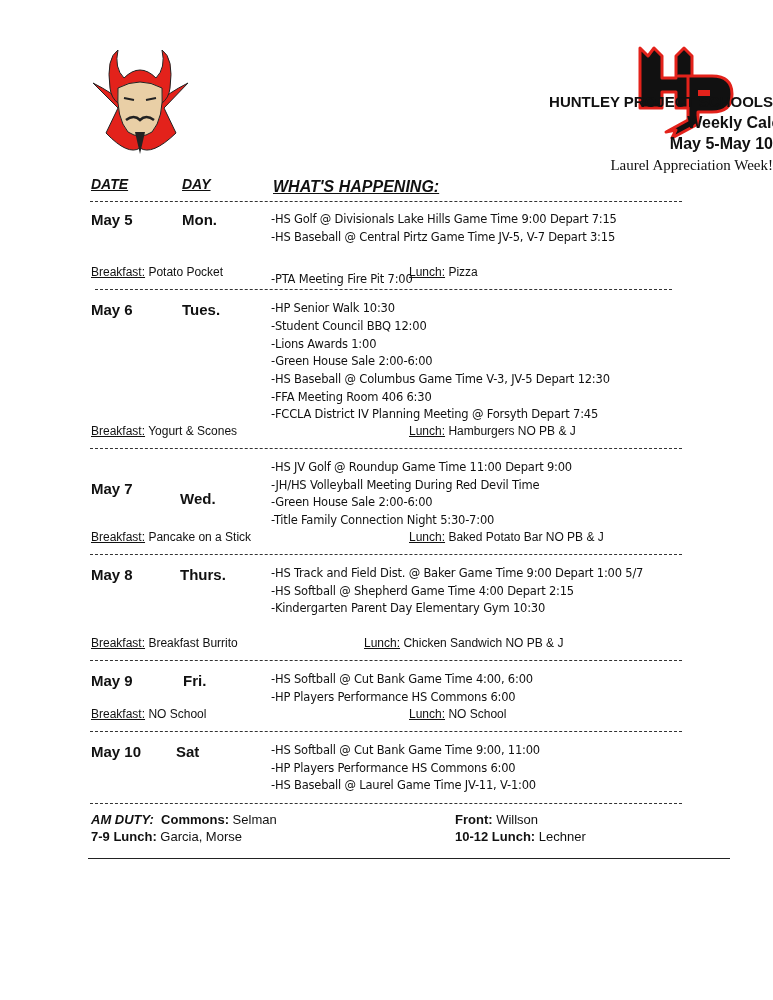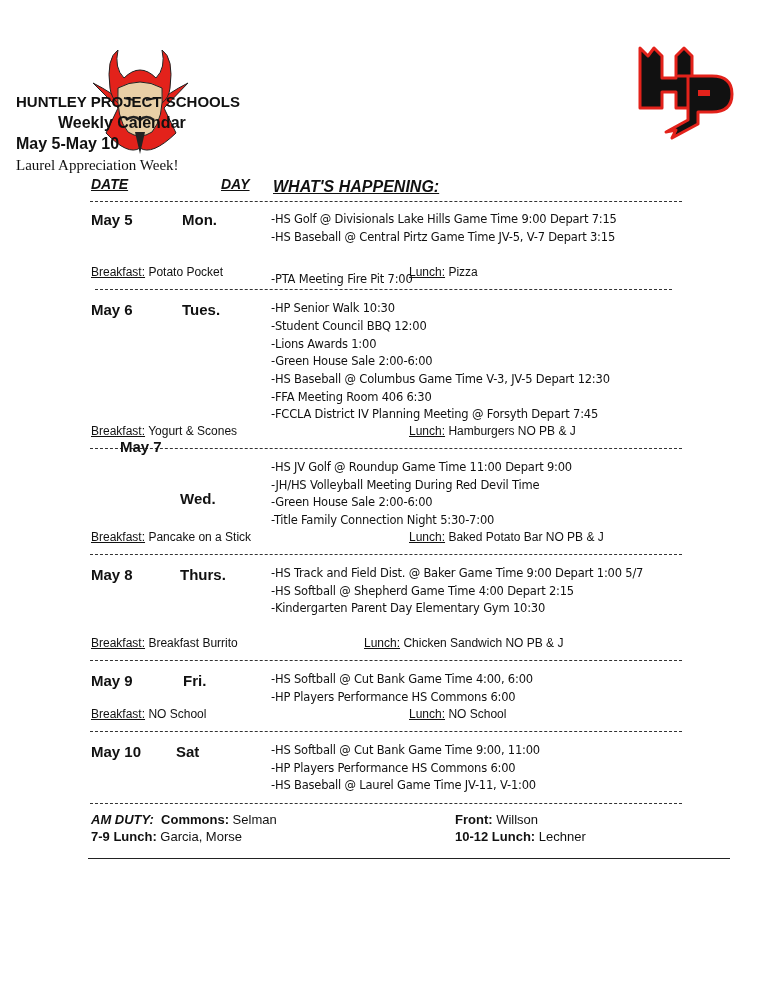--- a/index.html
+++ b/index.html
@@ -1,18 +1,18 @@
 <!DOCTYPE html>
 <html><head>
 <meta charset="utf-8">
 <style>
   html, body { margin:0; padding:0; background:#ffffff; }
   body { width:773px; height:1000px; position:relative; overflow:hidden; color:#111; }
   .abs { position:absolute; }
-  .title { font-family:"Liberation Sans", sans-serif; font-weight:bold; text-align:left; left:16px; width:642px; }
+  .title { font-family:"Liberation Sans", sans-serif; font-weight:bold; text-align:right; left:0; width:773px; }
   .t1 { top:93px; font-size:15px; }
   .t2 { top:114px; font-size:16px;padding-left:42px; }
   .t3 { top:135px; font-size:16px; }
   .t4 { top:157px; font-size:15px; font-family:"Liberation Serif", serif; font-weight:normal; }
   .hdr { font-family:"Liberation Sans", sans-serif; font-weight:bold; font-style:italic; font-size:14px; text-decoration:underline; top:176px; }
   .rule { left:90px; width:592px; height:0; border-top:1px dashed #333; }
   .date, .day { font-family:"Liberation Sans", sans-serif; font-weight:bold; font-size:15px; }
   .evt { font-family:"DejaVu Sans", sans-serif; font-size:11.5px; left:271px; white-space:nowrap; letter-spacing:-0.2px; }
   .meal { font-family:"Liberation Sans", sans-serif; font-size:12px; white-space:nowrap; }
   .meal .lbl { text-decoration:underline; }
@@ -43,21 +43,21 @@
     <rect x="66" y="48" width="12" height="6" fill="#e3221b"></rect>
   </svg>
 </div>
 
 <div class="abs title t1">HUNTLEY PROJECT SCHOOLS</div>
 <div class="abs title t2">Weekly Calendar</div>
 <div class="abs title t3">May 5-May 10</div>
 <div class="abs title t4">Laurel Appreciation Week!</div>
 
 <div class="abs hdr" style="left:91px;">DATE</div>
-<div class="abs hdr" style="left:182px;margin-left:39px;">DAY</div>
+<div class="abs hdr" style="left:182px;">DAY</div>
 <div class="abs hdr" style="left:273px;font-size:16px;top:178px;">WHAT'S HAPPENING:</div>
 
 <div class="abs rule" style="top:201px;"></div>
 
 <div>
   <div class="abs date" style="left:91px;top:211px;">May 5</div>
   <div class="abs day" style="left:182px;top:211px;">Mon.</div>
   <div class="abs evt" style="top:212px;">-HS Golf @ Divisionals Lake Hills Game Time 9:00 Depart 7:15</div>
   <div class="abs evt" style="top:230px;">-HS Baseball @ Central Pirtz Game Time JV-5, V-7 Depart 3:15</div>
   <div class="abs evt" style="top:248px;margin-top:24px;">-PTA Meeting Fire Pit 7:00</div>
@@ -75,21 +75,21 @@
   <div class="abs evt" style="top:354px;">-Green House Sale 2:00-6:00</div>
   <div class="abs evt" style="top:372px;">-HS Baseball @ Columbus Game Time V-3, JV-5 Depart 12:30</div>
   <div class="abs evt" style="top:390px;">-FFA Meeting Room 406 6:30</div>
   <div class="abs evt" style="top:407px;">-FCCLA District IV Planning Meeting @ Forsyth Depart 7:45</div>
   <div class="abs meal" style="left:91px;top:424px;"><span class="lbl">Breakfast:</span> <span>Yogurt &amp; Scones</span></div>
   <div class="abs meal" style="left:409px;top:424px;"><span class="lbl">Lunch:</span> <span>Hamburgers NO PB &amp; J</span></div>
 </div>
 <div class="abs rule" style="top:448px;"></div>
 
 <div>
-  <div class="abs date" style="left:91px;top:438px;margin-left:29px;">May 7</div>
+  <div class="abs date" style="left:91px;top:480px;">May 7</div>
   <div class="abs day" style="left:180px;top:459px;margin-top:31px;">Wed.</div>
   <div class="abs evt" style="top:460px;">-HS JV Golf @ Roundup Game Time 11:00 Depart 9:00</div>
   <div class="abs evt" style="top:478px;">-JH/HS Volleyball Meeting During Red Devil Time</div>
   <div class="abs evt" style="top:495px;">-Green House Sale 2:00-6:00</div>
   <div class="abs evt" style="top:513px;">-Title Family Connection Night 5:30-7:00</div>
   <div class="abs meal" style="left:91px;top:530px;"><span class="lbl">Breakfast:</span> <span>Pancake on a Stick</span></div>
   <div class="abs meal" style="left:409px;top:530px;"><span class="lbl">Lunch:</span> <span>Baked Potato Bar NO PB &amp; J</span></div>
 </div>
 <div class="abs rule" style="top:554px;"></div>
 

